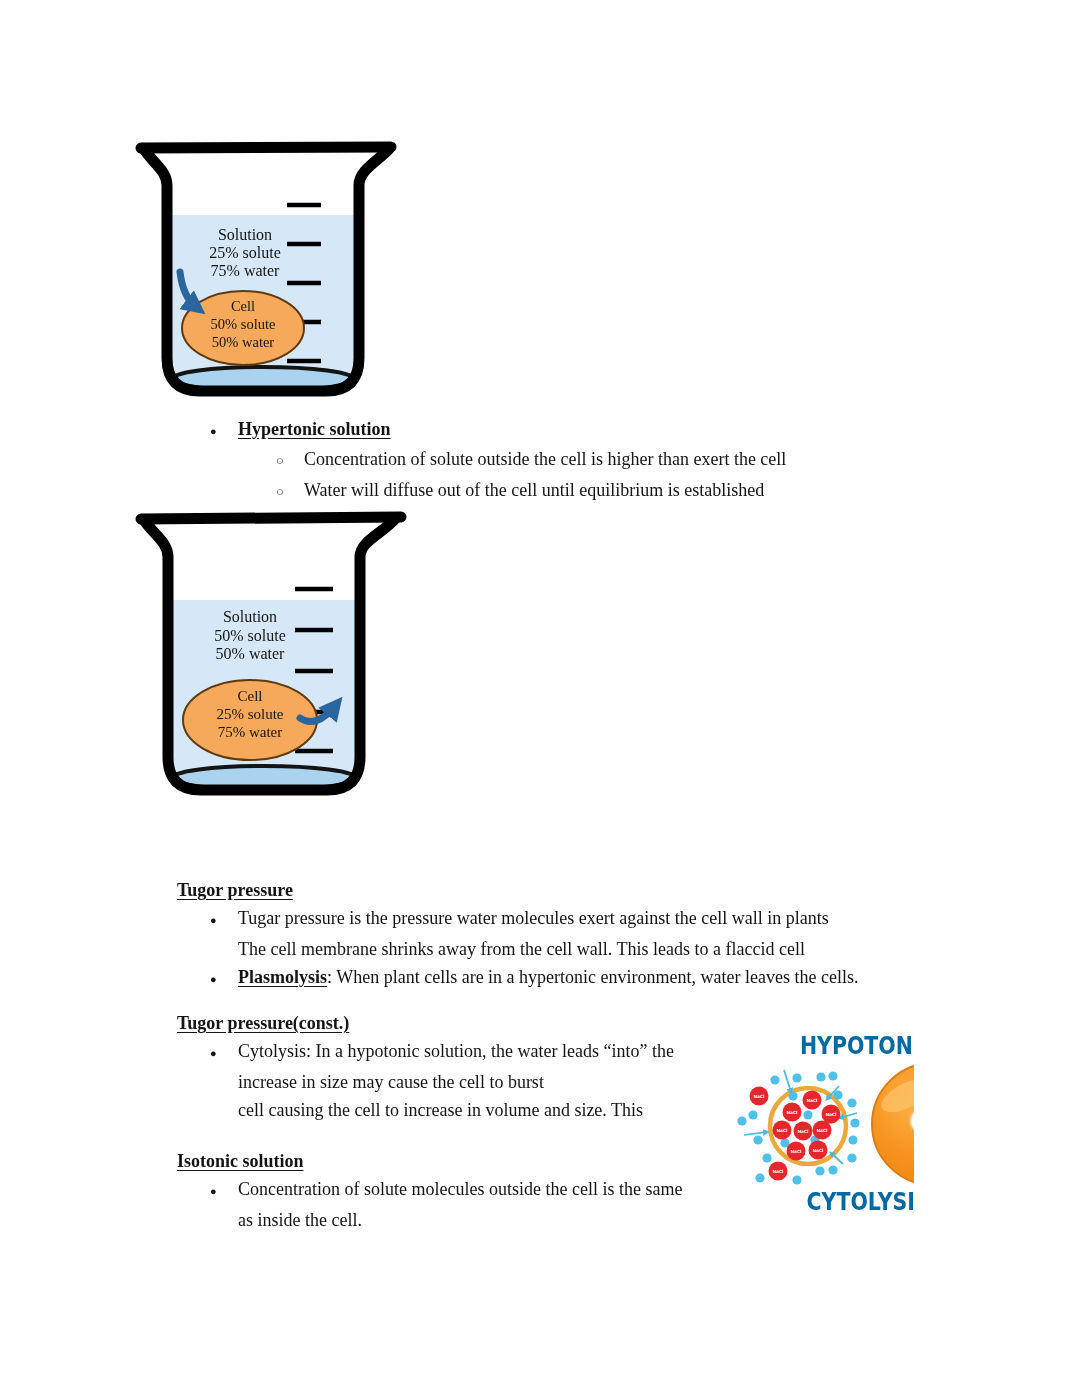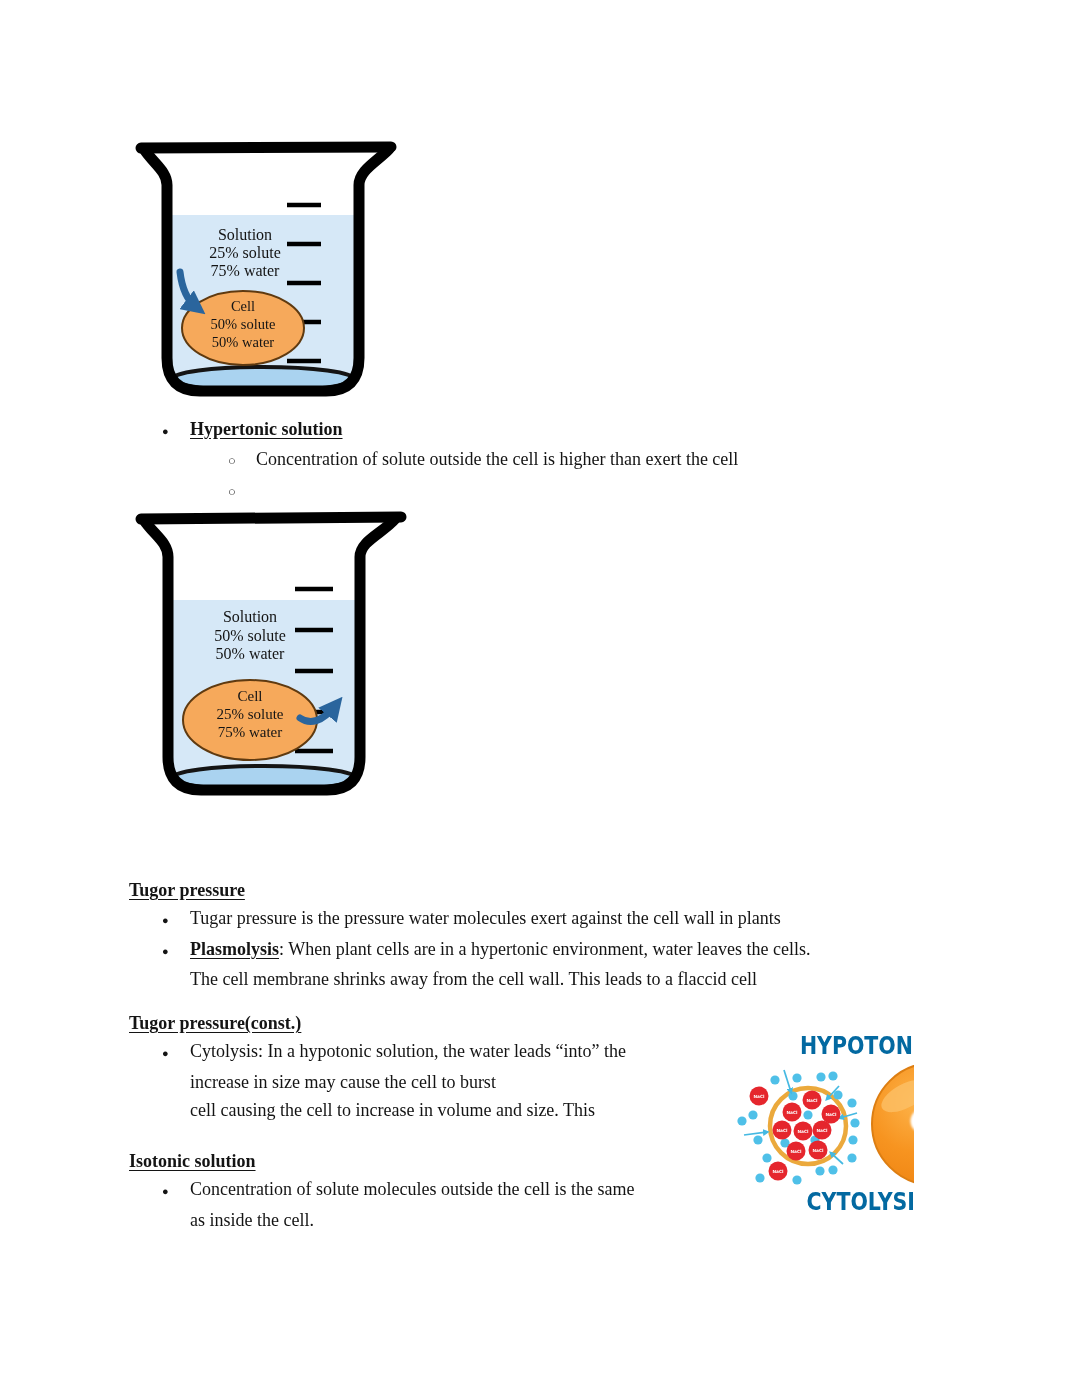--- a/index.html
+++ b/index.html
@@ -1,20 +1,20 @@
 <!DOCTYPE html>
 <html><head>
 <meta charset="utf-8">
 <style>
   html,body{margin:0;padding:0;background:#ffffff;}
   body{width:1080px;height:1397px;font-family:"Liberation Serif",serif;color:#141414;}
   .page{position:relative;width:914px;height:1397px;overflow:hidden;background:#ffffff;}
   .fig{position:absolute;}
   .sec{position:absolute;font-size:18px;line-height:28.4px;white-space:nowrap;}
-  .row{display:flex;align-items:flex-start;}
+  .row{display:flex;align-items:flex-start;margin-left:48px;}
   .m{flex:0 0 28px;display:inline-block;}
   .ml1{margin-left:33px;}
   .ml2{margin-left:99px;}
   .ml1::before{content:"●";font-size:11px;}
   .ml2::before{content:"○";font-size:13px;}
   .mnone::before{content:"";}
   .hd{font-weight:bold;text-decoration:underline;text-underline-offset:3px;}
   .term{font-weight:bold;text-decoration:underline;text-underline-offset:3px;}
   .cartoon{position:absolute;left:733px;top:1030px;width:270px;height:195px;}
   .ct-title{position:absolute;left:0;width:270px;text-align:center;
@@ -65,20 +65,21 @@
     <div class="row">
       <span class="m ml1"></span>
       <span class="hd">Hypertonic solution</span>
     </div>
     <div class="row">
       <span class="m ml2"></span>
       <span>Concentration of solute outside the cell is higher than exert the cell</span>
     </div>
     <div class="row">
       <span class="m ml2"></span>
+      <span>Water will diffuse out of the cell until equilibrium is established</span>
     </div>
   </div>
 
   <svg class="fig" style="left:128px;top:503px" width="290" height="300" viewBox="0 0 290 300">
     <defs>
       <marker id="ahd2" viewBox="0 0 10 10" refX="5" refY="5" markerWidth="3.4" markerHeight="3.4" orient="auto">
         <path d="M0,0 L10,5 L0,10 Z" fill="#2A659D"></path>
       </marker>
     </defs>
     <path fill="#D6E8F7" d="M43,97 L229,97 L229,254 Q229,283 200,283 L72,283 Q43,283 43,254 Z"></path>
@@ -108,26 +109,26 @@
 
   <div class="sec" style="left:129px;top:876px">
     <div class="row">
       <span class="hd">Tugor pressure</span>
     </div>
     <div class="row">
       <span class="m ml1"></span>
       <span>Tugar pressure is the pressure water molecules exert against the cell wall in plants</span>
     </div>
     <div class="row">
+      <span class="m ml1 mnone"></span>
+      <span>The cell membrane shrinks away from the cell wall. This leads to a flaccid cell</span>
+    </div>
+    <div class="row">
       <span class="m ml1"></span>
       <span><span class="term">Plasmolysis</span><span>: When plant cells are in a hypertonic environment, water leaves the cells.</span></span>
-    </div>
-    <div class="row">
-      <span class="m ml1 mnone"></span>
-      <span>The cell membrane shrinks away from the cell wall. This leads to a flaccid cell</span>
     </div>
   </div>
 
   <div class="sec" style="left:129px;top:1009px">
     <div class="row">
       <span class="hd">Tugor pressure(const.)</span>
     </div>
     <div class="row">
       <span class="m ml1"></span>
       <span>Cytolysis: In a hypotonic solution, the water leads “into” the</span>

